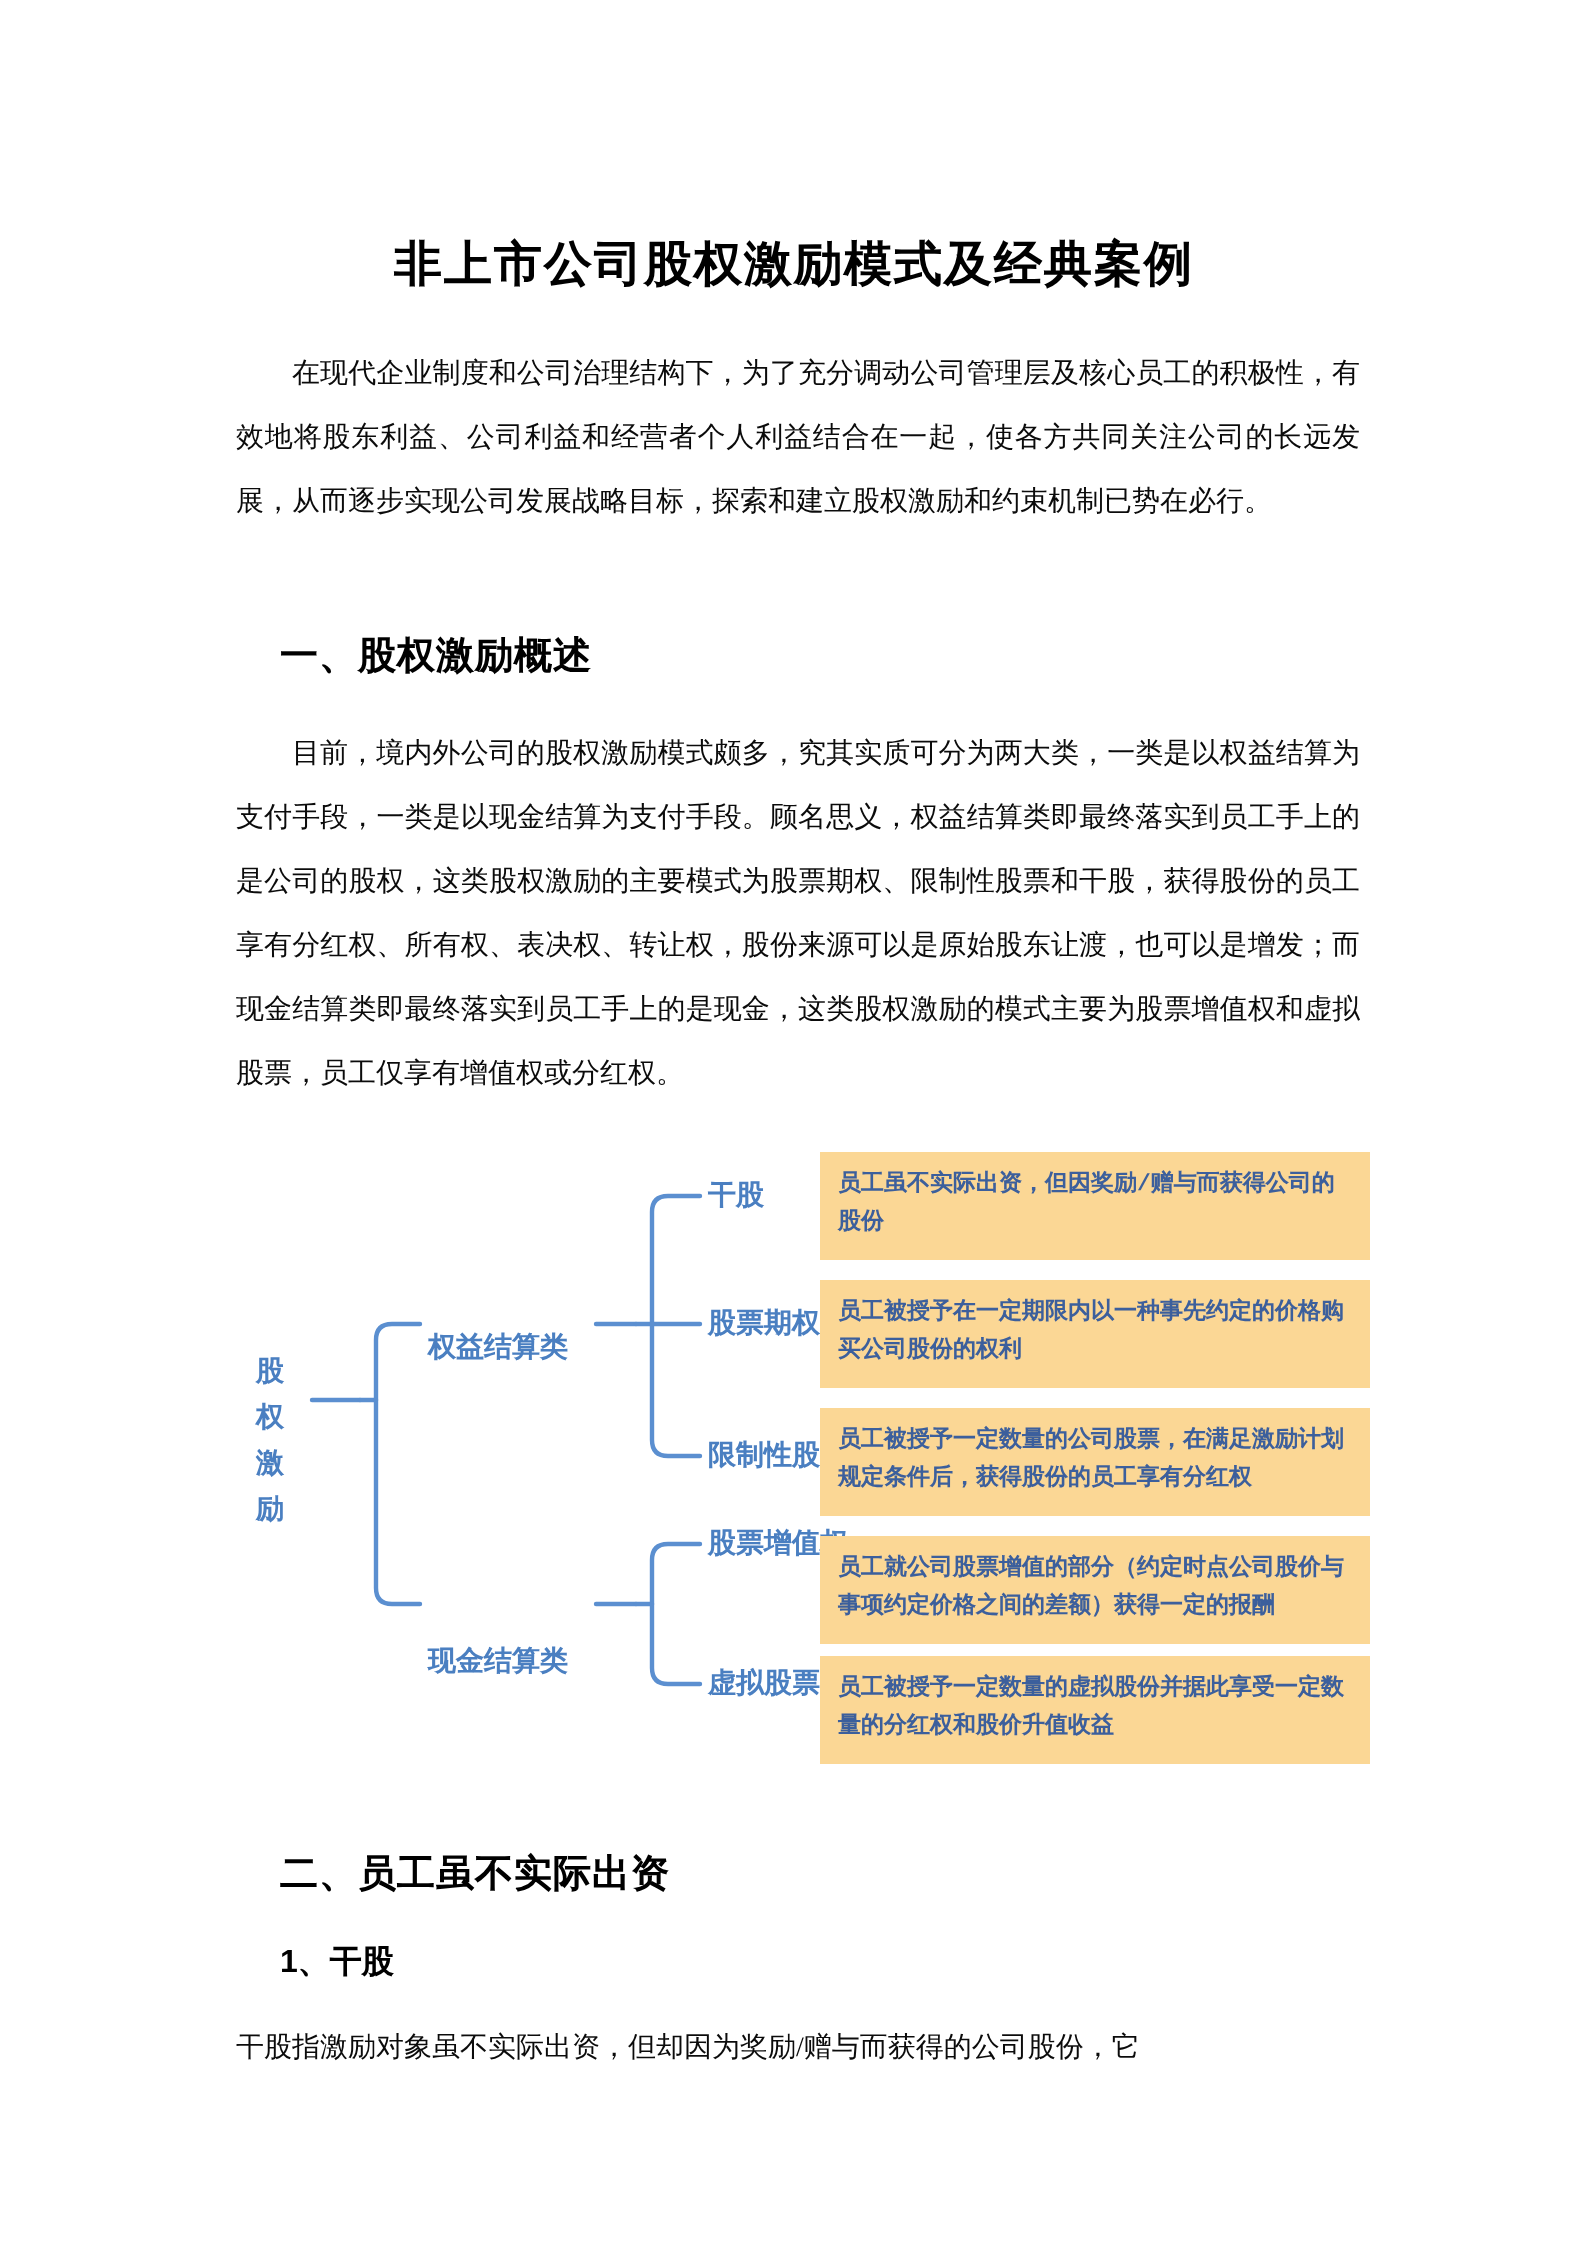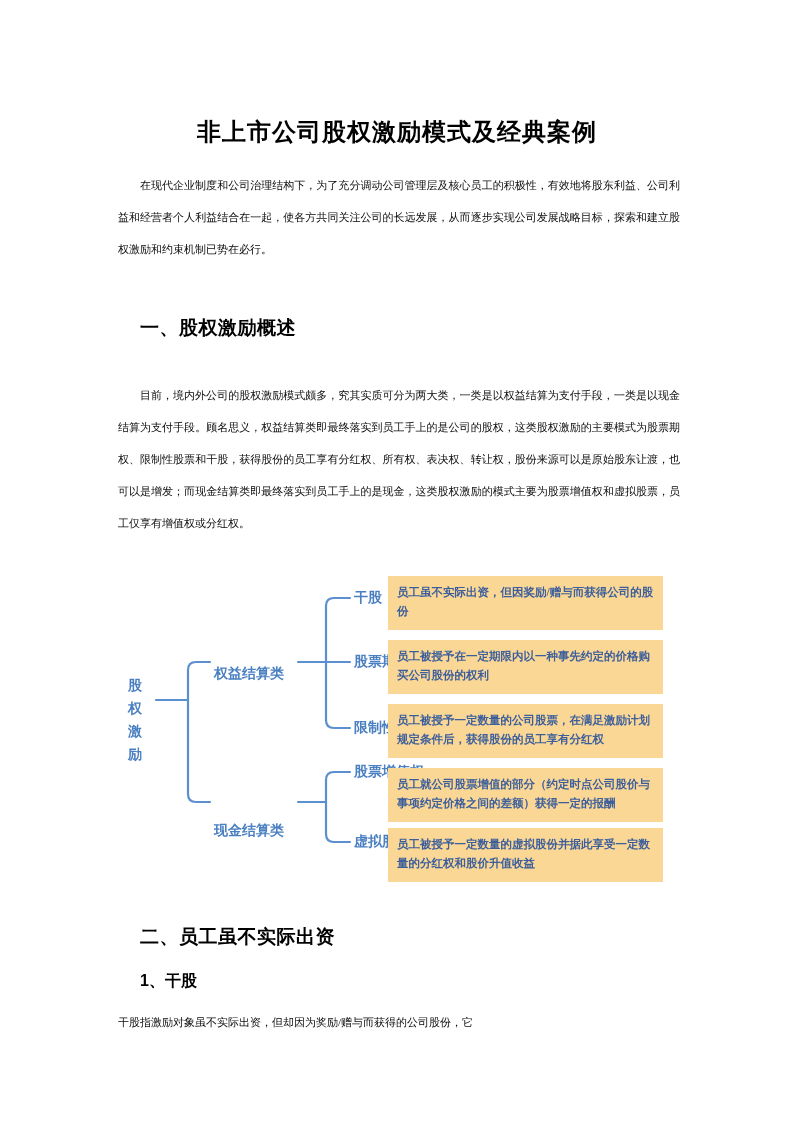--- a/index.html
+++ b/index.html
@@ -30,21 +30,21 @@
     text-align: center;
     font-size: 24px;
     font-weight: bold;
     letter-spacing: 1px;
     font-family: "Liberation Serif", "DejaVu Serif", serif;
   }
   .para {
     position: absolute;
     left: 118px;
     width: 562px;
-    font-size: 11px;
+    font-size: 14px;
     line-height: 32px;
     text-align: justify;
     text-indent: 2em;
     font-family: "Liberation Serif", "DejaVu Serif", serif;
     color: #0b0b0b;
   }
   .heading2 {
     position: absolute;
     left: 140px;
     font-size: 19px;
@@ -91,42 +91,42 @@
     text-align: center;
     color: #4a7fc1;
   }
   .cat-label { font-size: 14px; }
   .leaf-label { font-size: 14px; }
 
   .infobox {
     position: absolute;
     background: #fbd795;
     color: #3c5f9c;
-    font-family: Liberation Serif, serif;
+    font-family: Liberation Mono, monospace;
     font-weight: bold;
     font-size: 11.5px;
     line-height: 19px;
     padding: 7px 9px 8px 9px;
     box-sizing: border-box;
     width: 275px;
-    left: 270px;
+    left: 292px;
   }
 </style>
 </head>
 <body>
 
 <div class="page">
 
   <h1 class="doc-title">非上市公司股权激励模式及经典案例</h1>
 
   <p class="para" style="top:158px;">在现代企业制度和公司治理结构下，为了充分调动公司管理层及核心员工的积极性，有效地将股东利益、公司利益和经营者个人利益结合在一起，使各方共同关注公司的长远发展，从而逐步实现公司发展战略目标，探索和建立股权激励和约束机制已势在必行。</p>
 
   <h2 class="heading2" style="top:299px;">一、股权激励概述</h2>
 
-  <p class="para" style="top:368px;">目前，境内外公司的股权激励模式颇多，究其实质可分为两大类，一类是以权益结算为支付手段，一类是以现金结算为支付手段。顾名思义，权益结算类即最终落实到员工手上的是公司的股权，这类股权激励的主要模式为股票期权、限制性股票和干股，获得股份的员工享有分红权、所有权、表决权、转让权，股份来源可以是原始股东让渡，也可以是增发；而现金结算类即最终落实到员工手上的是现金，这类股权激励的模式主要为股票增值权和虚拟股票，员工仅享有增值权或分红权。</p>
+  <p class="para" style="top:348px;">目前，境内外公司的股权激励模式颇多，究其实质可分为两大类，一类是以权益结算为支付手段，一类是以现金结算为支付手段。顾名思义，权益结算类即最终落实到员工手上的是公司的股权，这类股权激励的主要模式为股票期权、限制性股票和干股，获得股份的员工享有分红权、所有权、表决权、转让权，股份来源可以是原始股东让渡，也可以是增发；而现金结算类即最终落实到员工手上的是现金，这类股权激励的模式主要为股票增值权和虚拟股票，员工仅享有增值权或分红权。</p>
 
   <div class="diagram">
 
     <svg width="560" height="315" viewBox="0 0 560 315">
       <g fill="none" stroke="#5b8fd0" stroke-width="2.2" stroke-linecap="round" stroke-linejoin="round">
 
         <path d="M38 128 H62"></path>
 
         <path d="M62 128 H70"></path>
         <path d="M70 128 V98 Q70 90 78 90 H92"></path>

